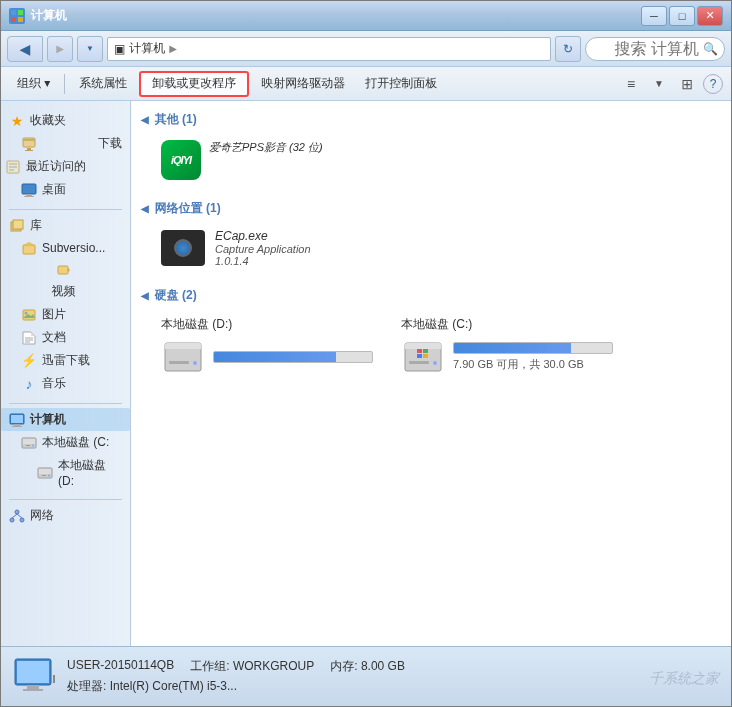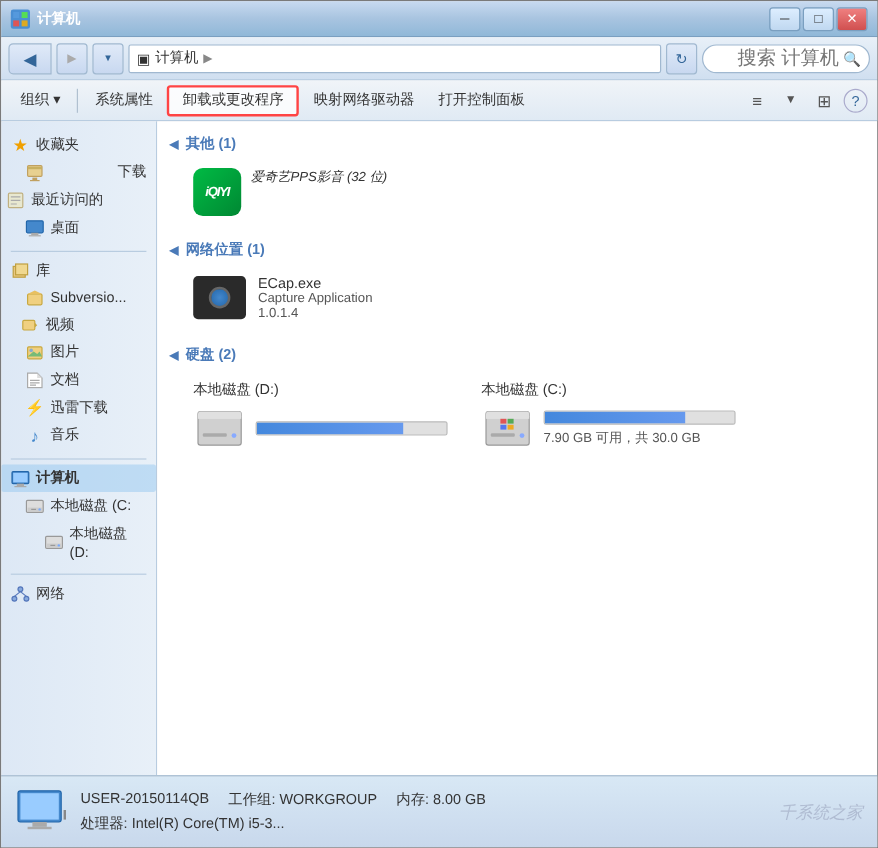--- a/index.html
+++ b/index.html
@@ -341,20 +341,21 @@
     }
 
     
     .network-item {
       display: flex;
       align-items: center;
       gap: 10px;
       cursor: pointer;
       padding: 4px;
       border-radius: 3px;
+      font-style: italic;
     }
 
     .camera-icon {
       width: 44px;
       height: 36px;
       background: #2a2a2a;
       border-radius: 4px;
       display: flex;
       align-items: center;
       justify-content: center;
@@ -589,21 +590,21 @@
         </div>
         <div class="sidebar-item" style="padding-left:20px;">
           <span class="sidebar-item-icon">
             <svg width="14" height="14" viewBox="0 0 14 14">
               <rect x="1" y="4" width="12" height="9" rx="1" fill="#f0d080" stroke="#c8a840" stroke-width="1"></rect>
               <polygon points="1,4 7,1 13,4" fill="#e8c060"></polygon>
             </svg>
           </span>
           <span>Subversio...</span>
         </div>
-        <div class="sidebar-item" style="padding-left:16px;">
+        <div class="sidebar-item" style="padding-left:4px;flex-direction:column;">
           <span class="sidebar-item-icon">
             <svg width="14" height="14" viewBox="0 0 14 14">
               <rect x="1" y="3" width="10" height="8" rx="1" fill="#f0d080" stroke="#c8a840" stroke-width="1"></rect>
               <polygon points="11,5 13,7 11,9" fill="#c8a840"></polygon>
             </svg>
           </span>
           <span>视频</span>
         </div>
         <div class="sidebar-item" style="padding-left:20px;">
           <span class="sidebar-item-icon">

